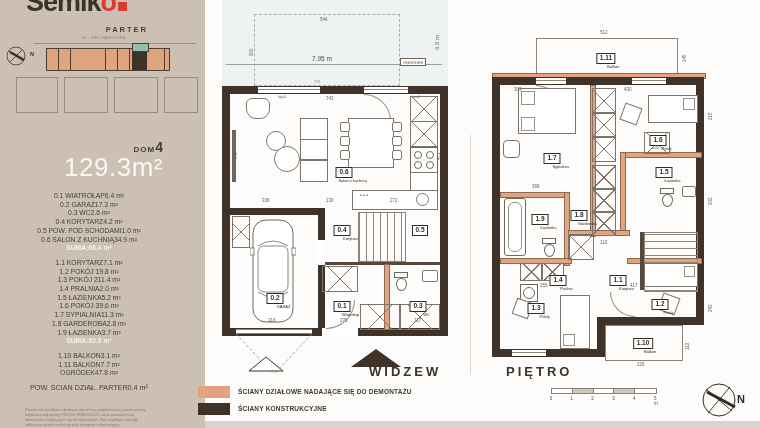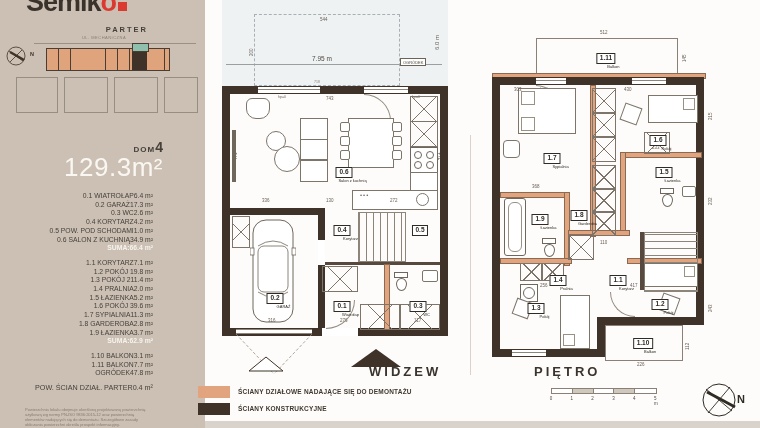--- a/index.html
+++ b/index.html
@@ -19,21 +19,21 @@
      background-image:repeating-linear-gradient(90deg,transparent 0 11.2px,#4a3e34 11.2px 11.8px);}
   .unitdark{position:absolute;left:85px;top:3px;width:15px;height:18px;background:#3f3228;}
   .unitteal{position:absolute;left:85px;top:-6px;width:15px;height:7px;background:#8fc0ad;border:0.6px solid #4a3e34;}
   .bldg{position:absolute;border:0.8px solid #978d80;background:transparent;}
   
   .domrow{position:absolute;top:138px;right:42px;color:#46403a;}
   .domrow .d1{font-size:8px;font-weight:700;letter-spacing:1px;}
   .domrow .d2{font-size:14px;font-weight:700;}
   .total{position:absolute;top:152px;right:42px;font-size:26px;font-weight:400;color:#faf7f2;letter-spacing:0.5px;}
   .list{position:absolute;left:25px;top:192px;width:128px;font-size:6.8px;line-height:8.7px;color:#47413a;}
-  .lrow{display:flex;justify-content:flex-end;}
+  .lrow{display:flex;justify-content:center;}
   .suma{color:#f6f3ee;font-weight:700;}
   .gap6{height:6px;} .gap5{height:5px;}
   .parts{font-size:7.2px;line-height:10.5px;}
   .fineprint{position:absolute;left:25px;top:407px;width:128px;font-size:4px;line-height:5px;color:#867c6f;}
   
   .plan{position:absolute;top:0;}
   .wall{position:absolute;background:#3f3228;}
   .pwall{position:absolute;background:#e2a47e;border:0.5px solid #8a6a52;}
   .thinw{position:absolute;background:#57493d;}
   .winH{position:absolute;background:linear-gradient(to bottom,#ffffff 34%,#8d8579 34% 52%,#ffffff 52%);}
@@ -453,21 +453,21 @@
     <span class="dim" style="left:132px;top:87px;">430</span>
     <span class="dim dimv" style="left:216px;top:120px;">215</span>
     <span class="dim" style="left:40px;top:184px;">368</span>
     <span class="dim" style="left:108px;top:240px;">110</span>
     <span class="dim" style="left:160px;top:145px;">233</span>
     <span class="dim dimv" style="left:216px;top:205px;">232</span>
     <span class="dim" style="left:48px;top:283px;">256</span>
     <span class="dim" style="left:138px;top:283px;">417</span>
     <span class="dim dimv" style="left:216px;top:312px;">243</span>
   </div>
-  <div class="floorlab" style="left:534px;top:364px;">PIĘTRO</div>
+  <div class="floorlab" style="left:506px;top:364px;">PIĘTRO</div>
 
   <div class="divider"></div>
 
   <div class="legend-sw" style="left:198px;top:386px;background:#e2a47e;"></div>
   <div class="legend-tx" style="left:238px;top:388px;">ŚCIANY DZIAŁOWE NADAJĄCE SIĘ DO DEMONTAŻU</div>
   <div class="legend-sw" style="left:198px;top:403px;background:#3f3228;"></div>
   <div class="legend-tx" style="left:238px;top:405px;">ŚCIANY KONSTRUKCYJNE</div>
 
   <div class="abs" style="left:548px;top:388px;width:112px;height:14px;">
     <div class="seg" style="left:3px;width:20.8px;background:#fff;"></div>

